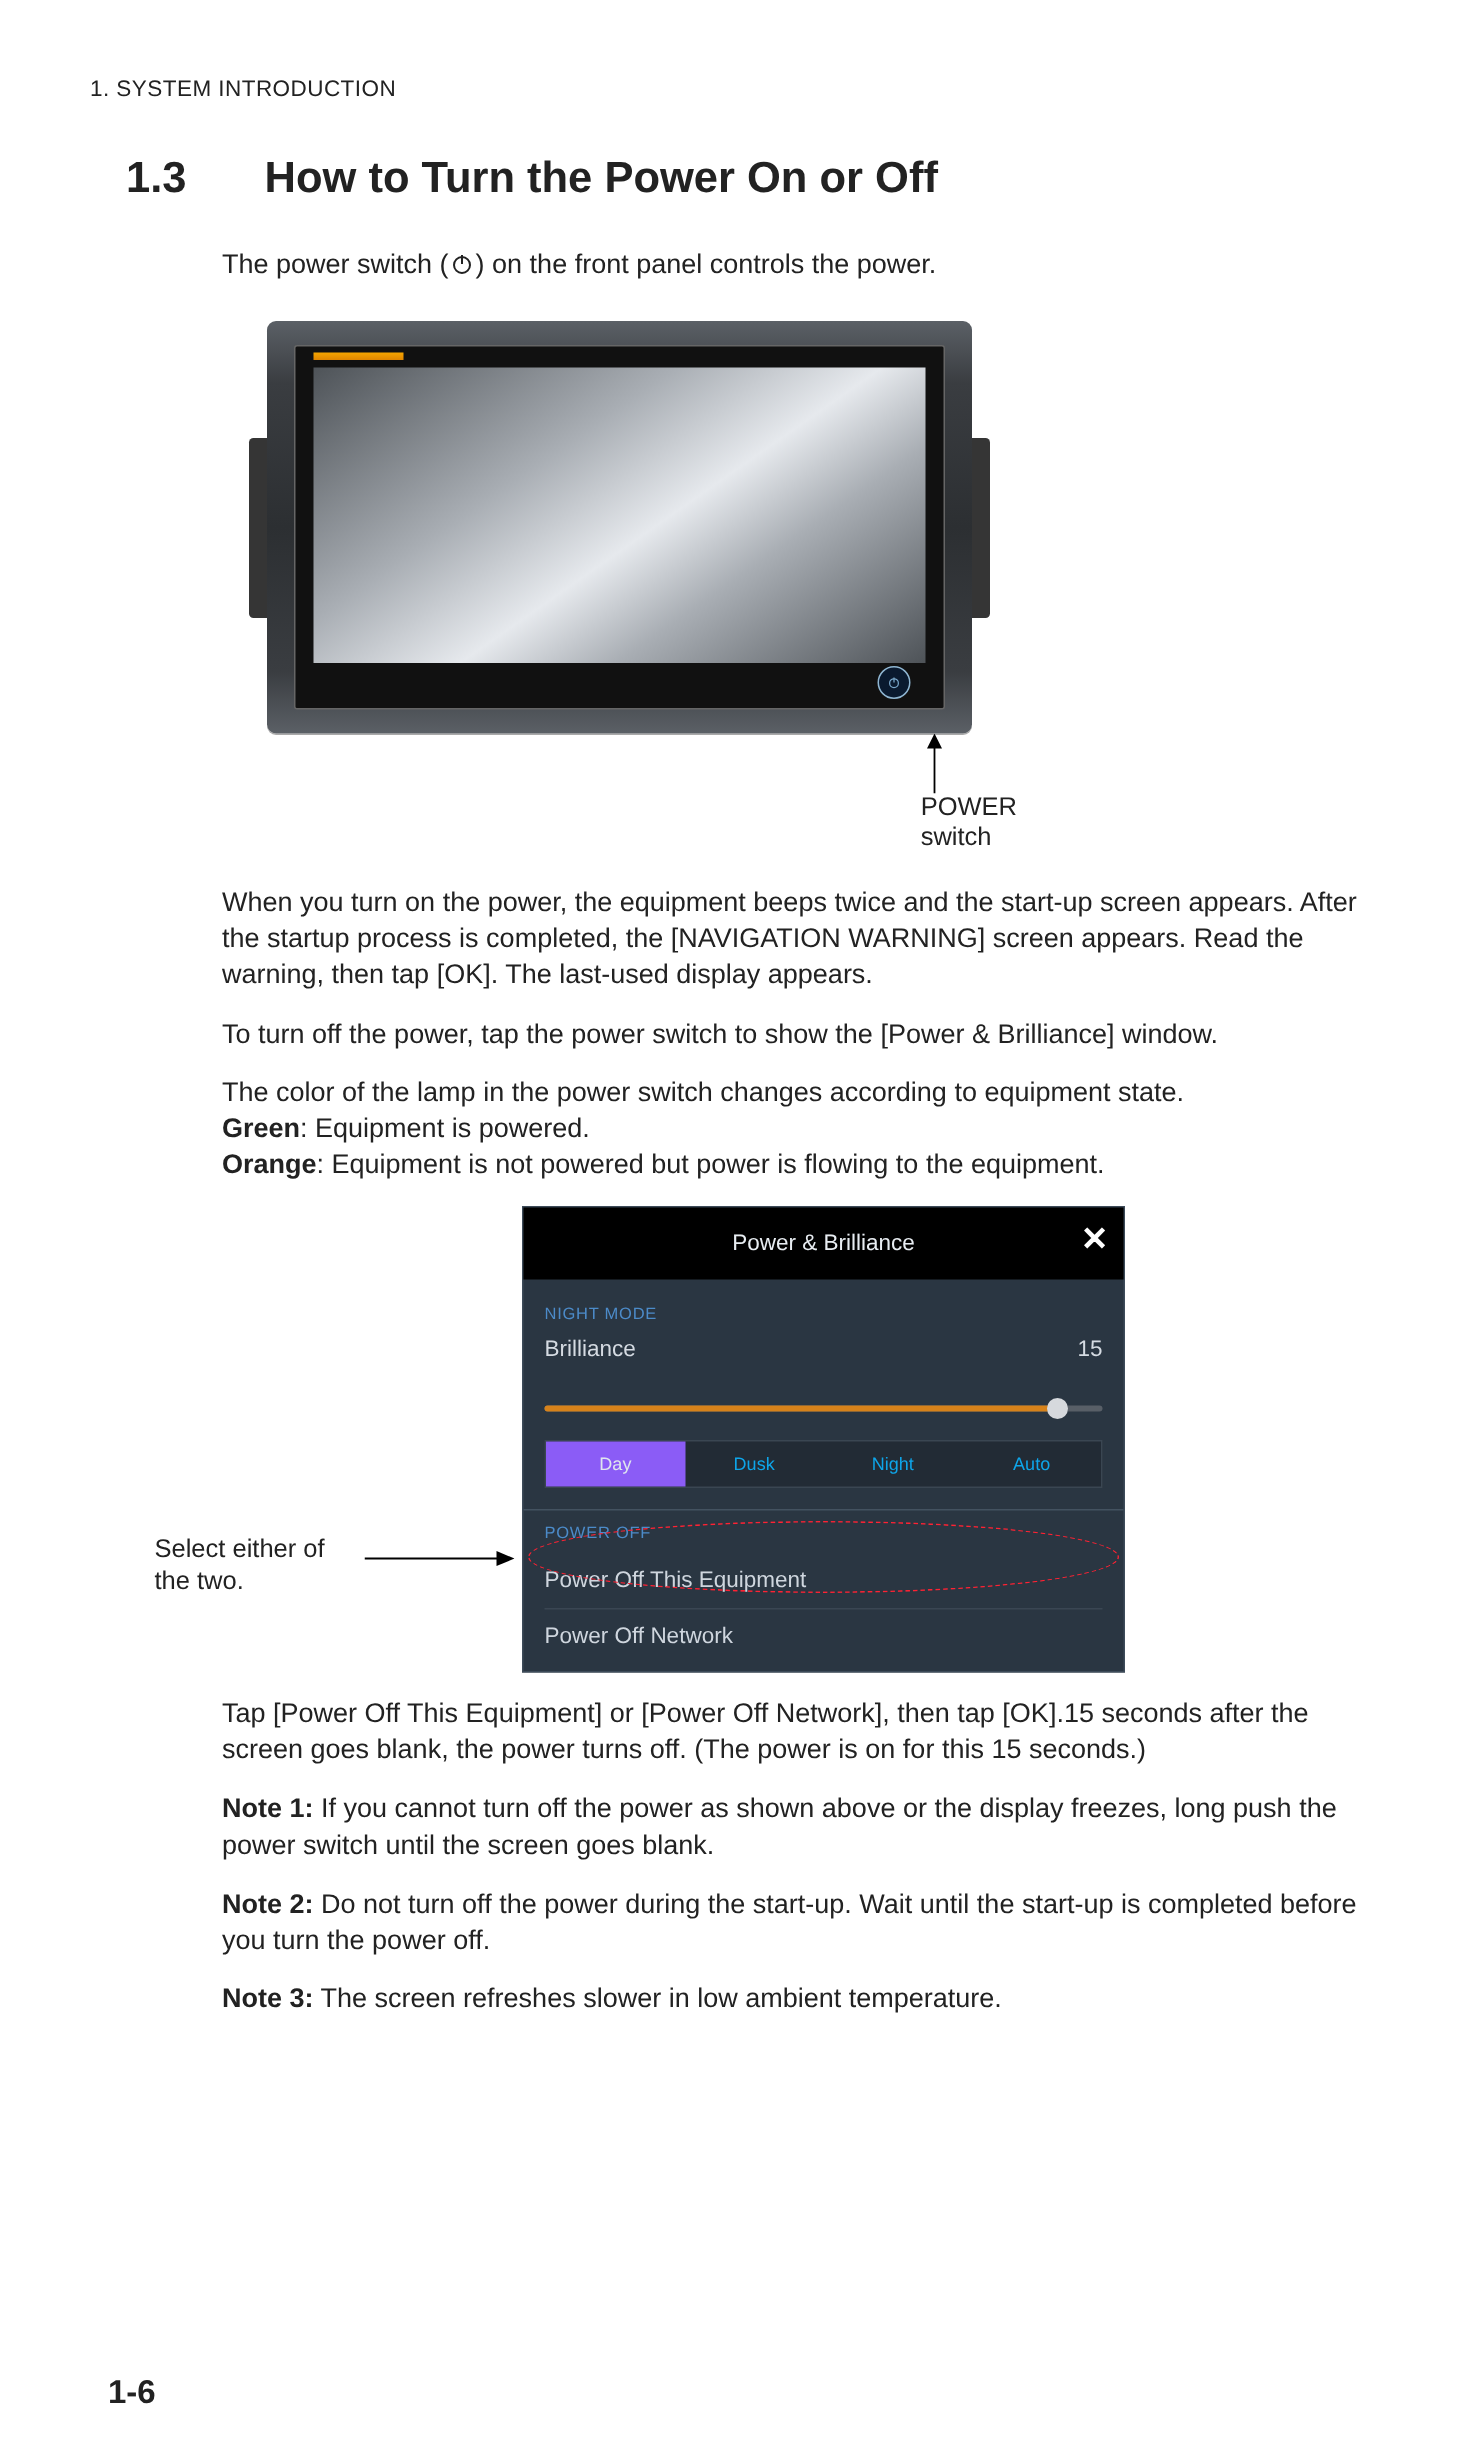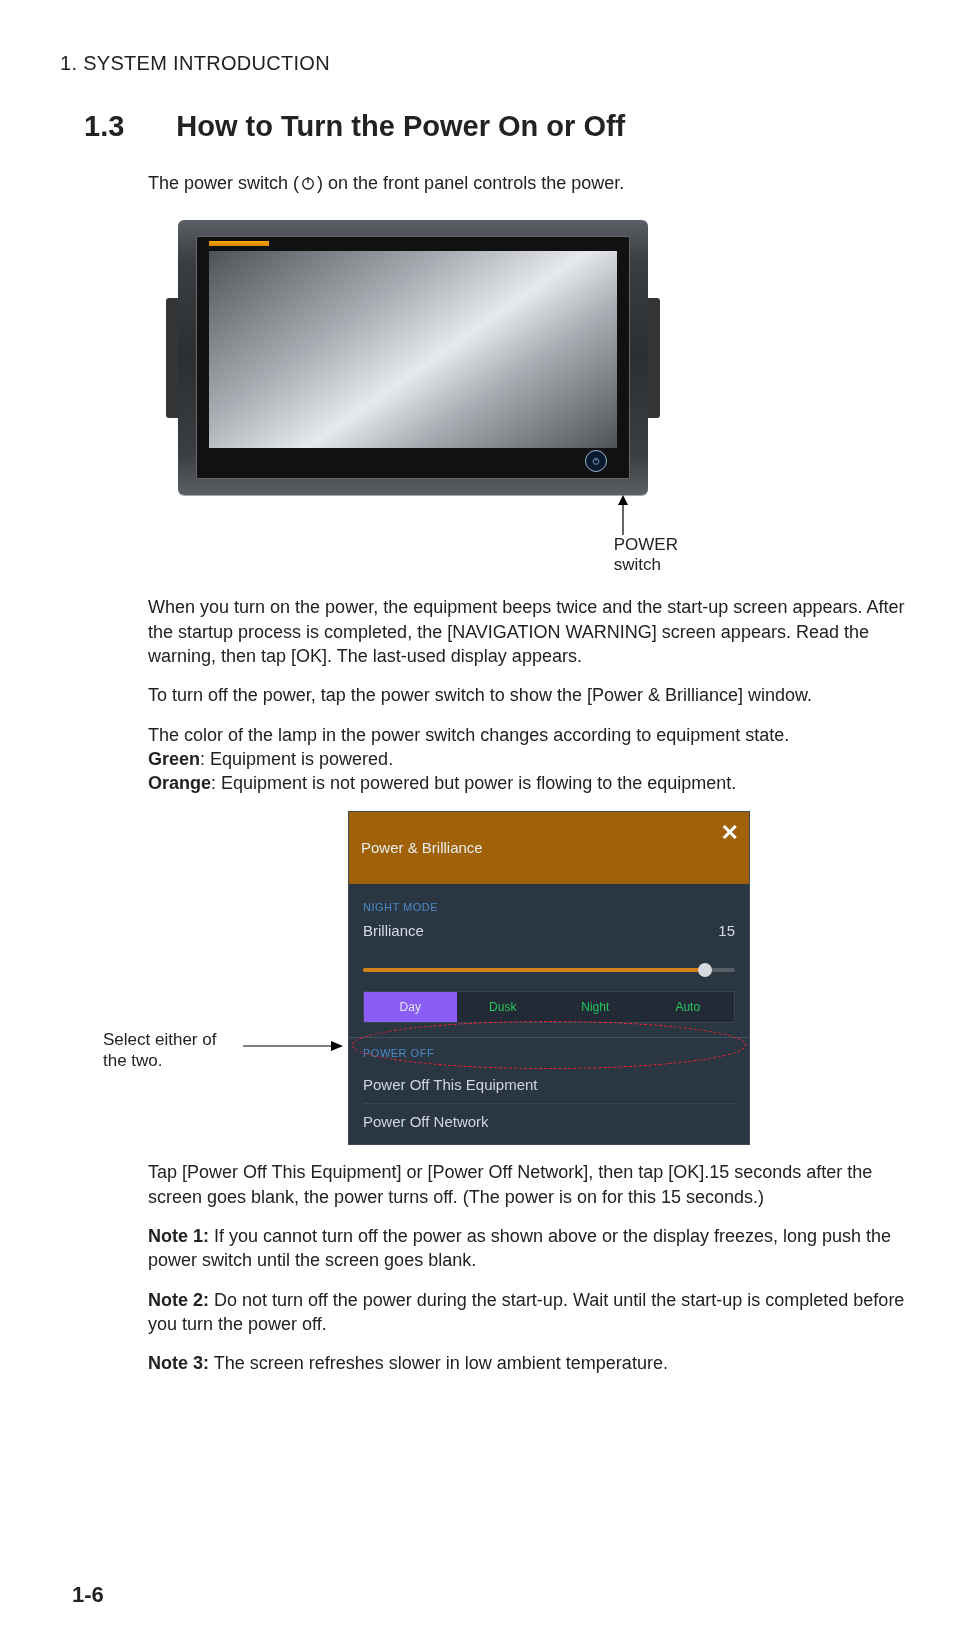--- a/index.html
+++ b/index.html
@@ -6,21 +6,21 @@
     font-family: Arial, Helvetica, sans-serif;
     font-size: 18px;
     color: #222;
     margin: 0;
     padding: 50px 60px 50px 60px;
     width: 972px;
     box-sizing: border-box;
     background: #fff;
     line-height: 1.35;
   }
-  .chapter-header { font-size: 20px; margin-bottom: 30px; letter-spacing: 0.3px; }
+  .chapter-header { font-size: 15px; margin-bottom: 30px; letter-spacing: 0.3px; }
   .section-row { display: flex; gap: 52px; margin-bottom: 25px; margin-left: 24px; }
   .section-num { font-size: 29px; font-weight: bold; }
   .section-title { font-size: 29px; font-weight: bold; }
   .body-block { margin-left: 88px; }
   .para { margin: 15px 0; }
   .page-num { position: absolute; left: 72px; bottom: 30px; font-size: 22px; font-weight: bold; }
 
   
   .power-icon-inline {
     display: inline-flex; align-items:center; justify-content:center;
@@ -60,31 +60,31 @@
   }
   .arrow-up svg { display:block; }
   .power-caption { position:absolute; right:-20px; bottom:-80px; font-size:17px; line-height:1.2; }
 
   
   .popup-wrap { position:relative; margin:15px 0 15px 200px; width:410px; }
   .popup {
     width:400px; background:#2a3642; border:1px solid #3d4b59;
     font-size:14px; color:#ccd3db;
   }
-  .popup-titlebar { background:#a16207; padding:26px 12px; position:relative; color:#e8edf2; font-size:15px;}
+  .popup-titlebar { background:#000000; padding:14px 12px; text-align:center; position:relative; color:#e8edf2; font-size:15px;}
   .popup-close { position:absolute; right:10px; top:6px; font-size:22px; font-weight:bold; color:#fff;}
   .popup-body { padding:10px 14px 4px; }
   .sect-label { color:#4c8bc9; font-size:11px; letter-spacing:0.5px; margin:6px 0; }
   .bril-row { display:flex; justify-content:space-between; align-items:center; color:#d5dbe2; font-size:15px; margin-bottom:22px;}
   .slider { position:relative; height:14px; margin:4px 0 14px; }
   .slider-track { position:absolute; left:0; right:0; top:5px; height:4px; background:#585f67; border-radius:2px;}
   .slider-fill  { position:absolute; left:0; top:5px; height:4px; background:#d6821a; border-radius:2px; width:92%; }
   .slider-thumb { position:absolute; top:0; width:14px; height:14px; border-radius:50%; background:#d6d9dd; left:calc(92% - 7px); }
   .seg { display:flex; background:#222b35; border:1px solid #3a4652; font-size:12px;}
-  .seg div { flex:1; text-align:center; padding:7px 0; color:#22c55e;}
+  .seg div { flex:1; text-align:center; padding:7px 0; color:#0ea5e9;}
   .seg .active { background:#8b5cf6; color:#dfe6ee;}
   .popup-divider { border-top:1px solid #435260; margin:14px -14px 8px; }
   .popup-item { padding:8px 0; color:#cfd6de; font-size:15px; position:relative;}
   .popup-item + .popup-item { border-top:1px solid #3a4653; }
   .callout {
     position:absolute; left:-245px; top:218px; font-size:17px; line-height:1.25; color:#222;
     text-align:left;
   }
   .callout-arrow { position:absolute; left:-105px; top:224px; }
   .dashed-ellipse {

